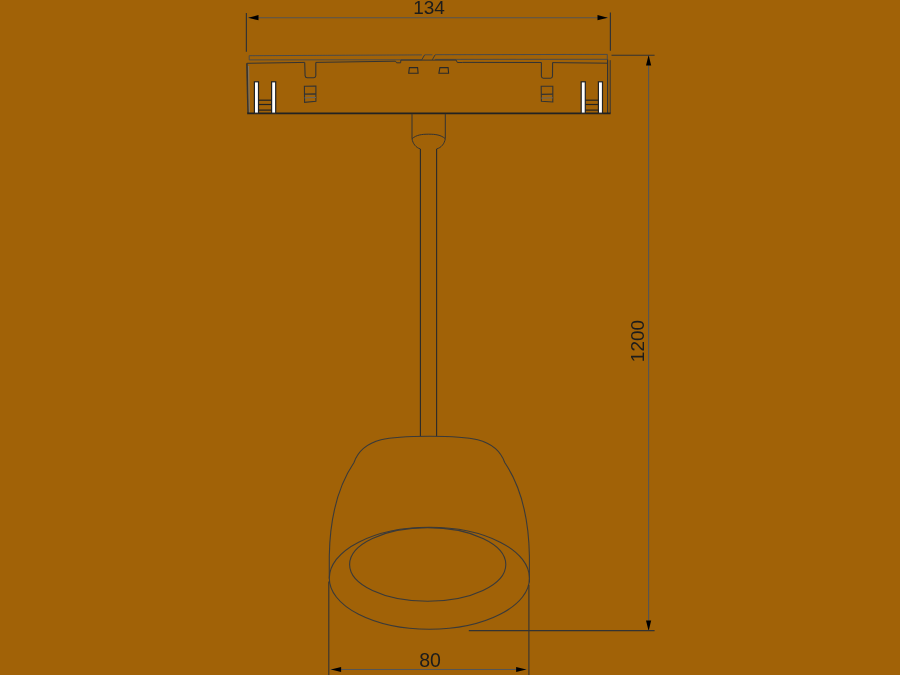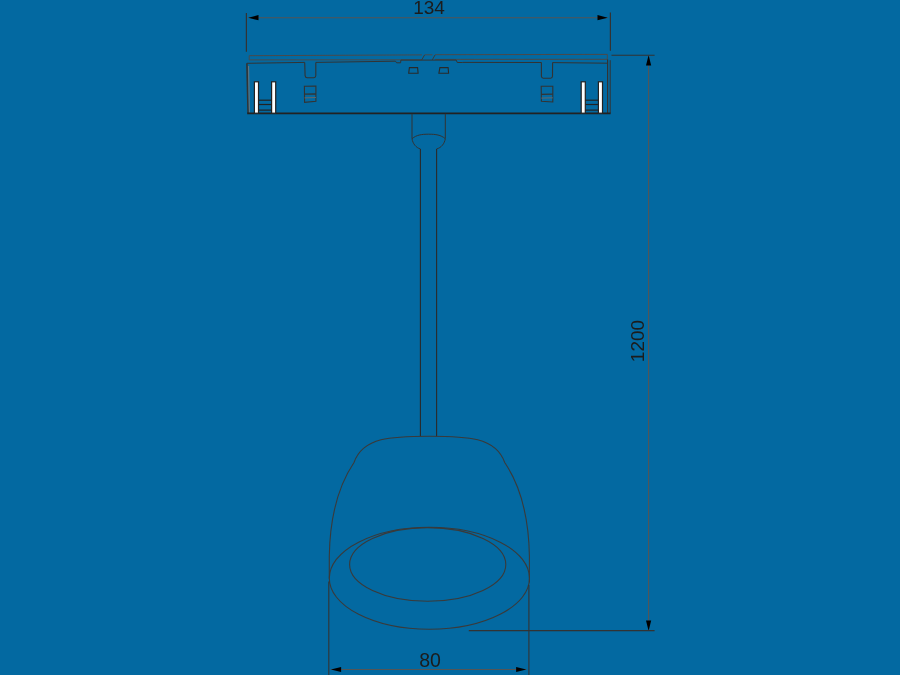--- a/index.html
+++ b/index.html
@@ -1,16 +1,16 @@
 <!DOCTYPE html>
 <html><head>
 <meta charset="utf-8">
 <style>
   html,body{margin:0;padding:0;background:#ffffff;}
-  .wrap{width:900px;height:675px;position:relative;background:#0369a1;}
+  .wrap{width:900px;height:675px;position:relative;background:#a16207;}
   svg{display:block;}
   text{font-family:"Liberation Sans", sans-serif; fill:#1c1c1c;}
 </style>
 </head>
 <body>
 <div class="wrap">
 <svg width="900" height="675" viewBox="0 0 900 675" xmlns="http://www.w3.org/2000/svg">
   <g fill="none" stroke-linecap="butt">
 
     <text x="429" y="13.7" font-size="19" text-anchor="middle">134</text>

